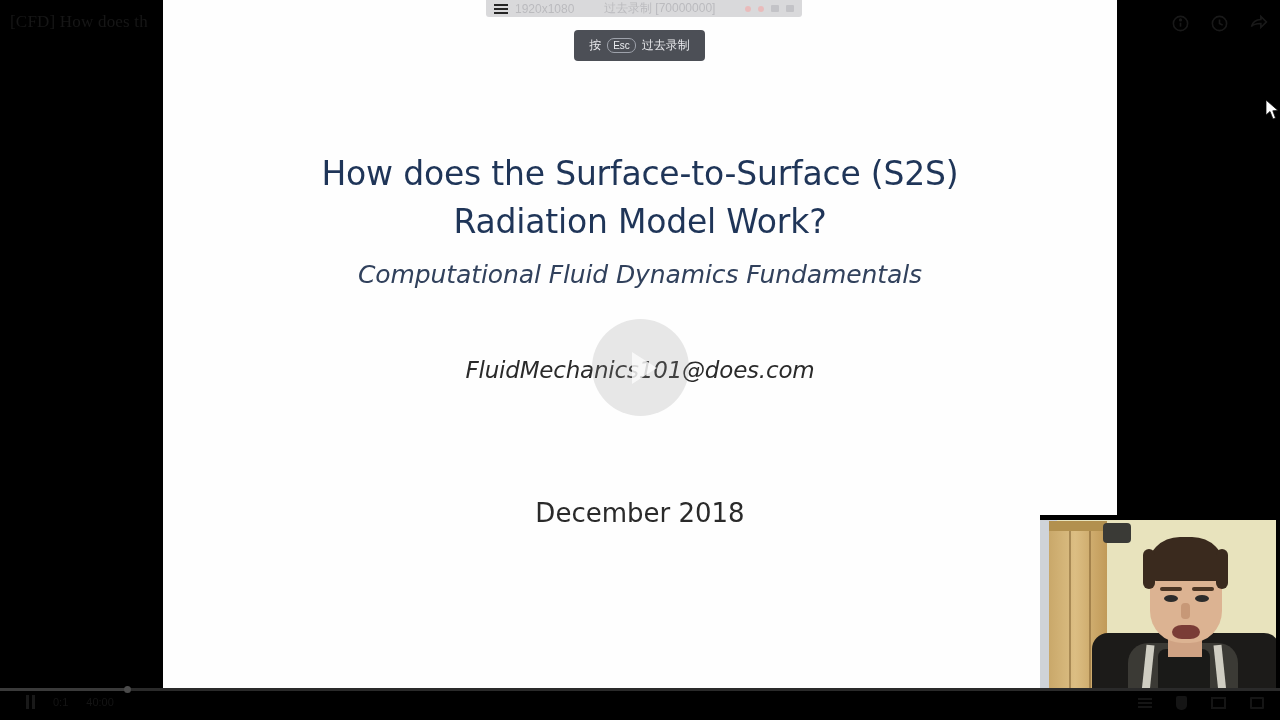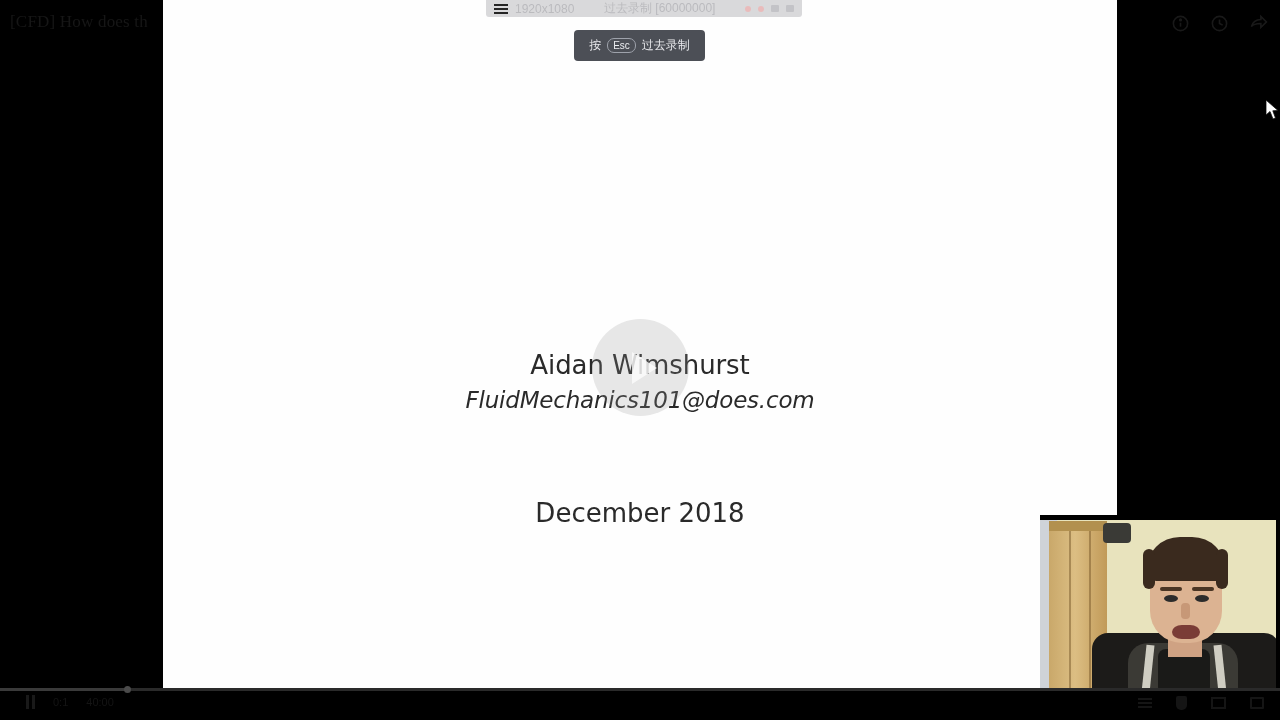--- a/index.html
+++ b/index.html
@@ -192,22 +192,25 @@
       <circle cx="12" cy="12" r="9"></circle>
         <polyline points="12,7 12,12 16,14"></polyline>
     </svg>
     <svg class="tr-ico" viewBox="0 0 24 24" fill="none" stroke="currentColor" stroke-width="2">
       <path d="M3 16 C5 9, 11 7, 15 7 L15 3 L22 10 L15 17 L15 12 C10 12, 5 13, 3 16 Z"></path>
     </svg>
   </div>
 
   <div class="slide">
     <div class="slide-inner">
+      <div class="title-block">
+        <div class="s-title">How does the Surface-to-Surface (S2S) Radiation Model Work?</div>
+        <div class="s-sub">Computational Fluid Dynamics Fundamentals</div>
+      </div>
       <div class="author-block">
-        <div class="s-author">Aidan Wimshurst</div>
         <div class="s-email">FluidMechanics101@does.com</div>
       </div>
       <div class="date-block">
         <div class="s-date">December 2018</div>
       </div>
     </div>
   </div>
 
   <div class="beamer-footer">
     <div class="bf-cell bf-a">Fluid Mechanics 101</div>
@@ -223,21 +226,21 @@
   </div>
 
   <div class="top-toolbar">
     <div class="icon-lines tb-ico">
         <i></i>
         <i></i>
         <i></i>
       </div>
     <span class="tb-txt">1920x1080</span>
     <span class="tb-spacer"></span>
-    <span class="tb-txt">过去录制 [60000000]</span>
+    <span class="tb-txt">过去录制 [70000000]</span>
     <span class="tb-spacer"></span>
     <span class="tb-dot"></span>
     <span class="tb-dot"></span>
     <span class="tb-sq"></span>
     <span class="tb-sq"></span>
   </div>
 
   <div class="esc-tip">
     <span>按</span>
     <span class="esc-key">Esc</span>

